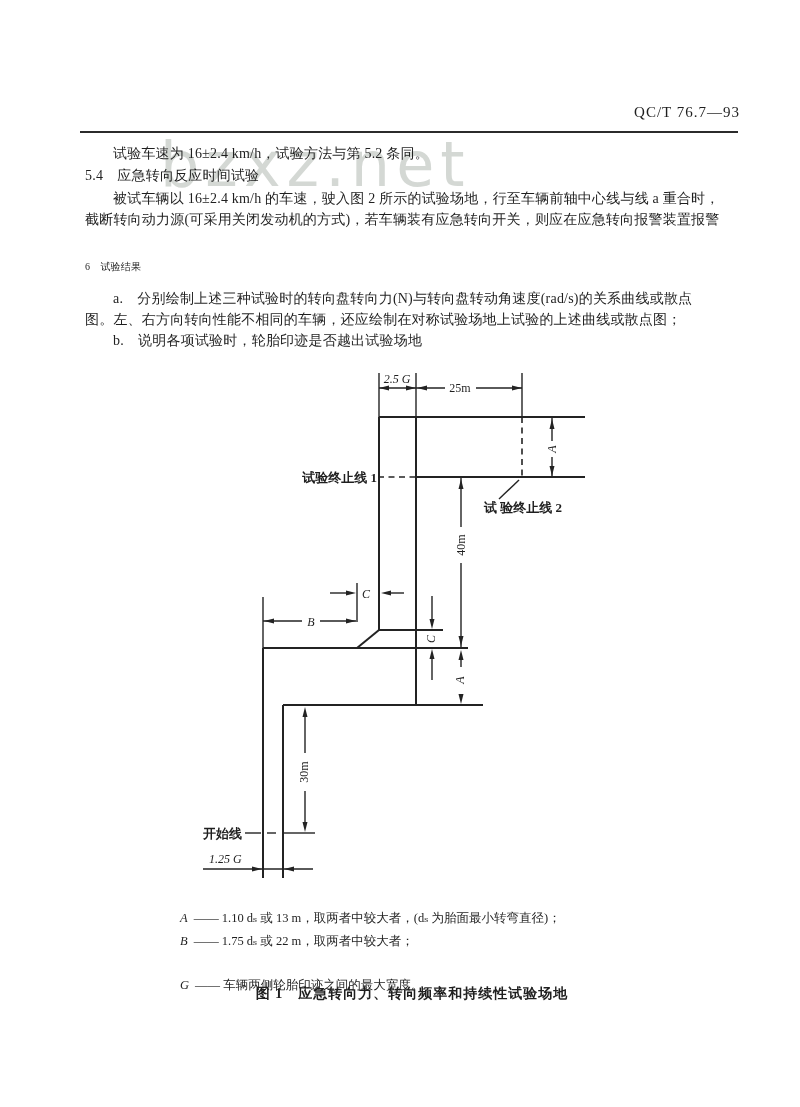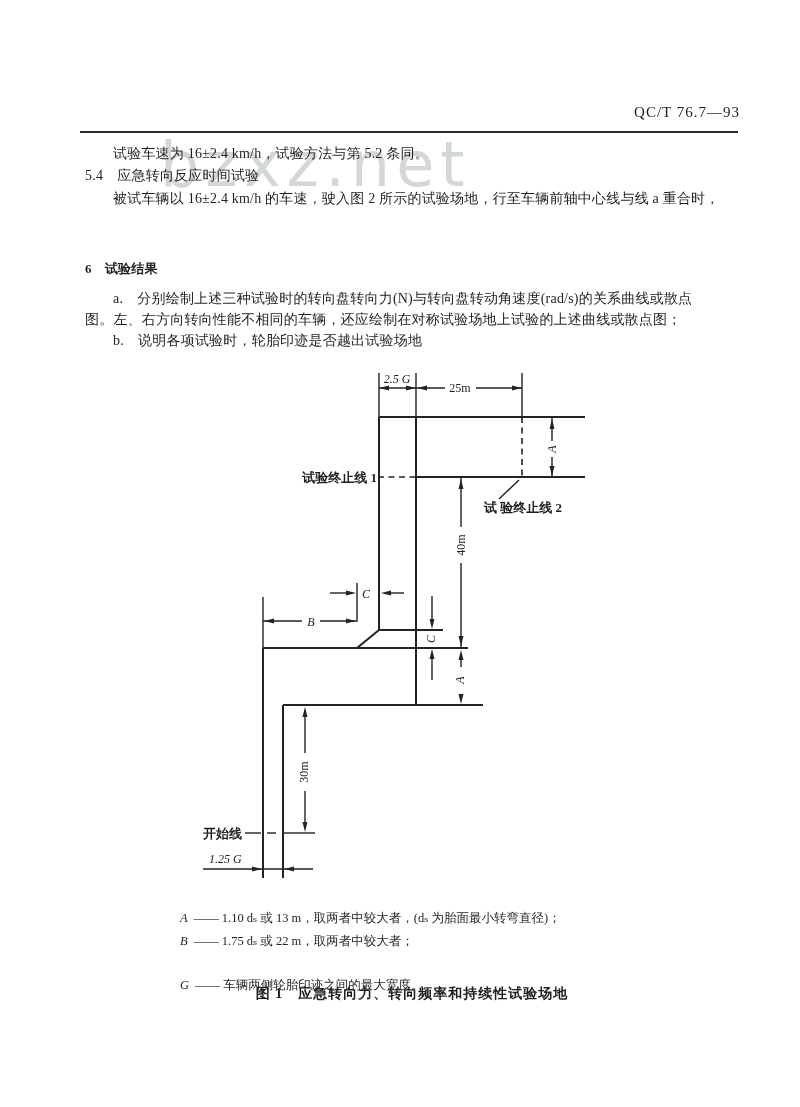--- a/index.html
+++ b/index.html
@@ -20,21 +20,21 @@
   }
   .header-rule{
     position:absolute;left:80px;top:131px;width:658px;height:2px;
     background:#2b2b2b;z-index:1;
   }
   .tline{
     position:absolute;left:85px;z-index:1;font-size:14px;
     white-space:nowrap;letter-spacing:0.2px;text-align:center;
   }
   .indent{left:113px;}
-  .h6{font-weight:700;font-size:13px;}
+  .h6{font-weight:400;font-size:10px;}
   .legend-line{
     position:absolute;left:180px;z-index:1;font-size:12.5px;white-space:nowrap;
   }
   .legend-line .sym{font-style:italic;margin-right:6px;}
   .caption{
     position:absolute;left:232px;top:985px;width:360px;z-index:1;
     text-align:center;font-size:14px;font-weight:600;letter-spacing:1px;
   }
   svg.fig{position:absolute;left:0;top:0;z-index:1;}
   svg.fig line,svg.fig path.ln{stroke:#232323;fill:none;}
@@ -53,20 +53,21 @@
 <div class="page">
 
   <div class="watermark">bzxz.net</div>
 
   <div class="header">QC/T 76.7—93</div>
   <div class="header-rule"></div>
 
   <div class="tline indent" style="top:145px">试验车速为 16±2.4 km/h，试验方法与第 5.2 条同。</div>
   <div class="tline" style="top:167px">5.4　应急转向反应时间试验</div>
   <div class="tline indent" style="top:190px">被试车辆以 16±2.4 km/h 的车速，驶入图 2 所示的试验场地，行至车辆前轴中心线与线 a 重合时，</div>
+  <div class="tline" style="top:211px">截断转向动力源(可采用关闭发动机的方式)，若车辆装有应急转向开关，则应在应急转向报警装置报警</div>
   <div class="tline h6" style="top:260px">6　试验结果</div>
   <div class="tline indent" style="top:290px">a.　分别绘制上述三种试验时的转向盘转向力(N)与转向盘转动角速度(rad/s)的关系曲线或散点</div>
   <div class="tline" style="top:311px">图。左、右方向转向性能不相同的车辆，还应绘制在对称试验场地上试验的上述曲线或散点图；</div>
   <div class="tline indent" style="top:332px">b.　说明各项试验时，轮胎印迹是否越出试验场地</div>
 
   <svg class="fig" width="800" height="1107" viewBox="0 0 800 1107">
 
     <g>
 
       <line class="bnd" x1="379" y1="417" x2="585" y2="417"></line>

